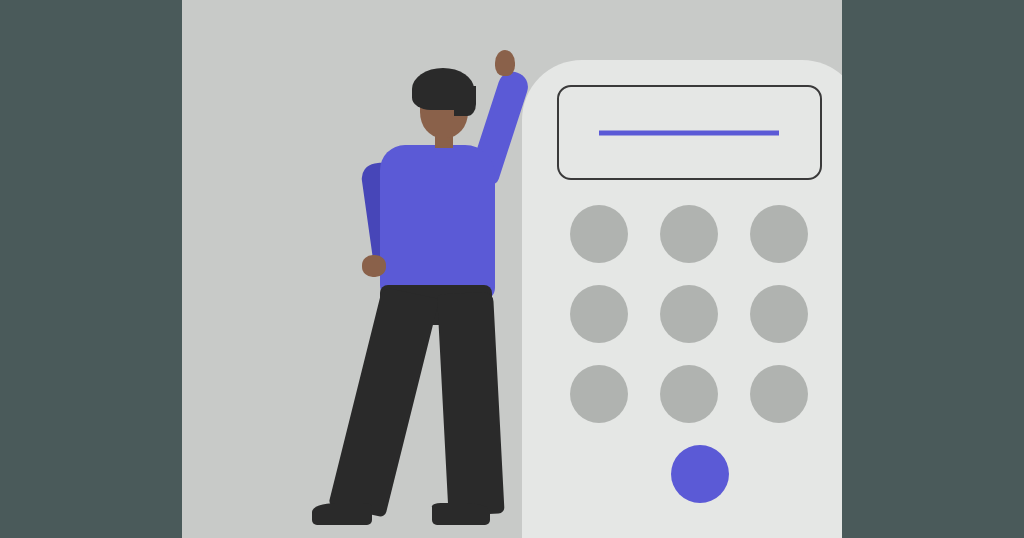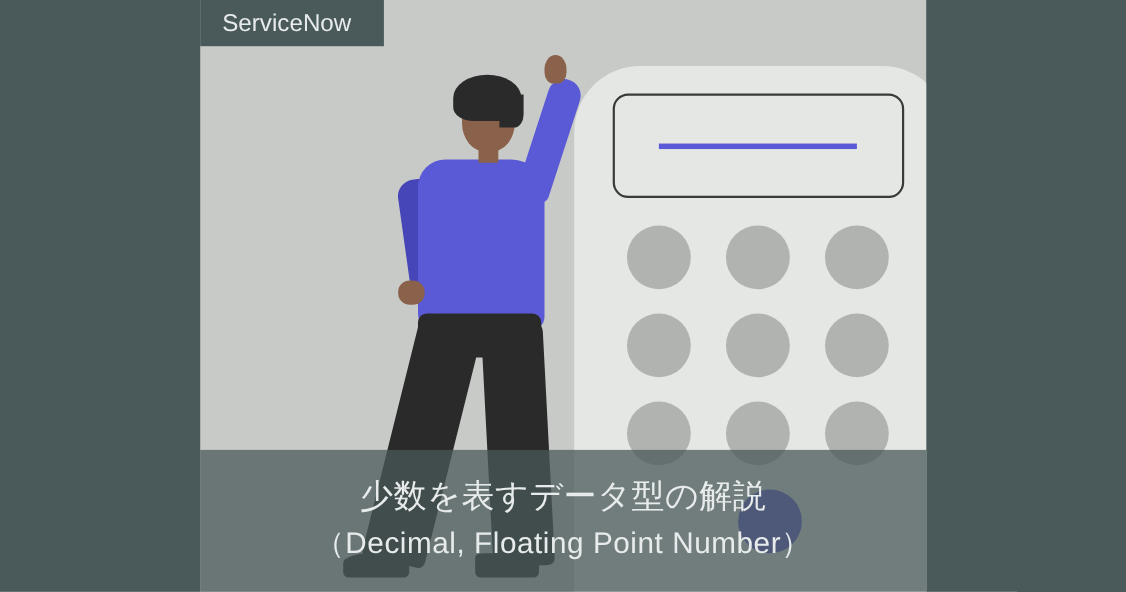--- a/index.html
+++ b/index.html
@@ -359,22 +359,15 @@
       <div class="legs">
         <div class="leg-left"></div>
         <div class="leg-right"></div>
       </div>
       <div class="shoe-left"></div>
       <div class="shoe-right"></div>
     </div>
 
   </div>
 
-  <div class="badge">
-    <span>ServiceNow</span>
-  </div>
-
-  <div class="caption-overlay">
-    <div class="caption-line1">少数を表すデータ型の解説</div>
-    <div class="caption-line2">（Decimal, Floating Point Number）</div>
-  </div>
+
 
 </div>
 
 </body></html>

